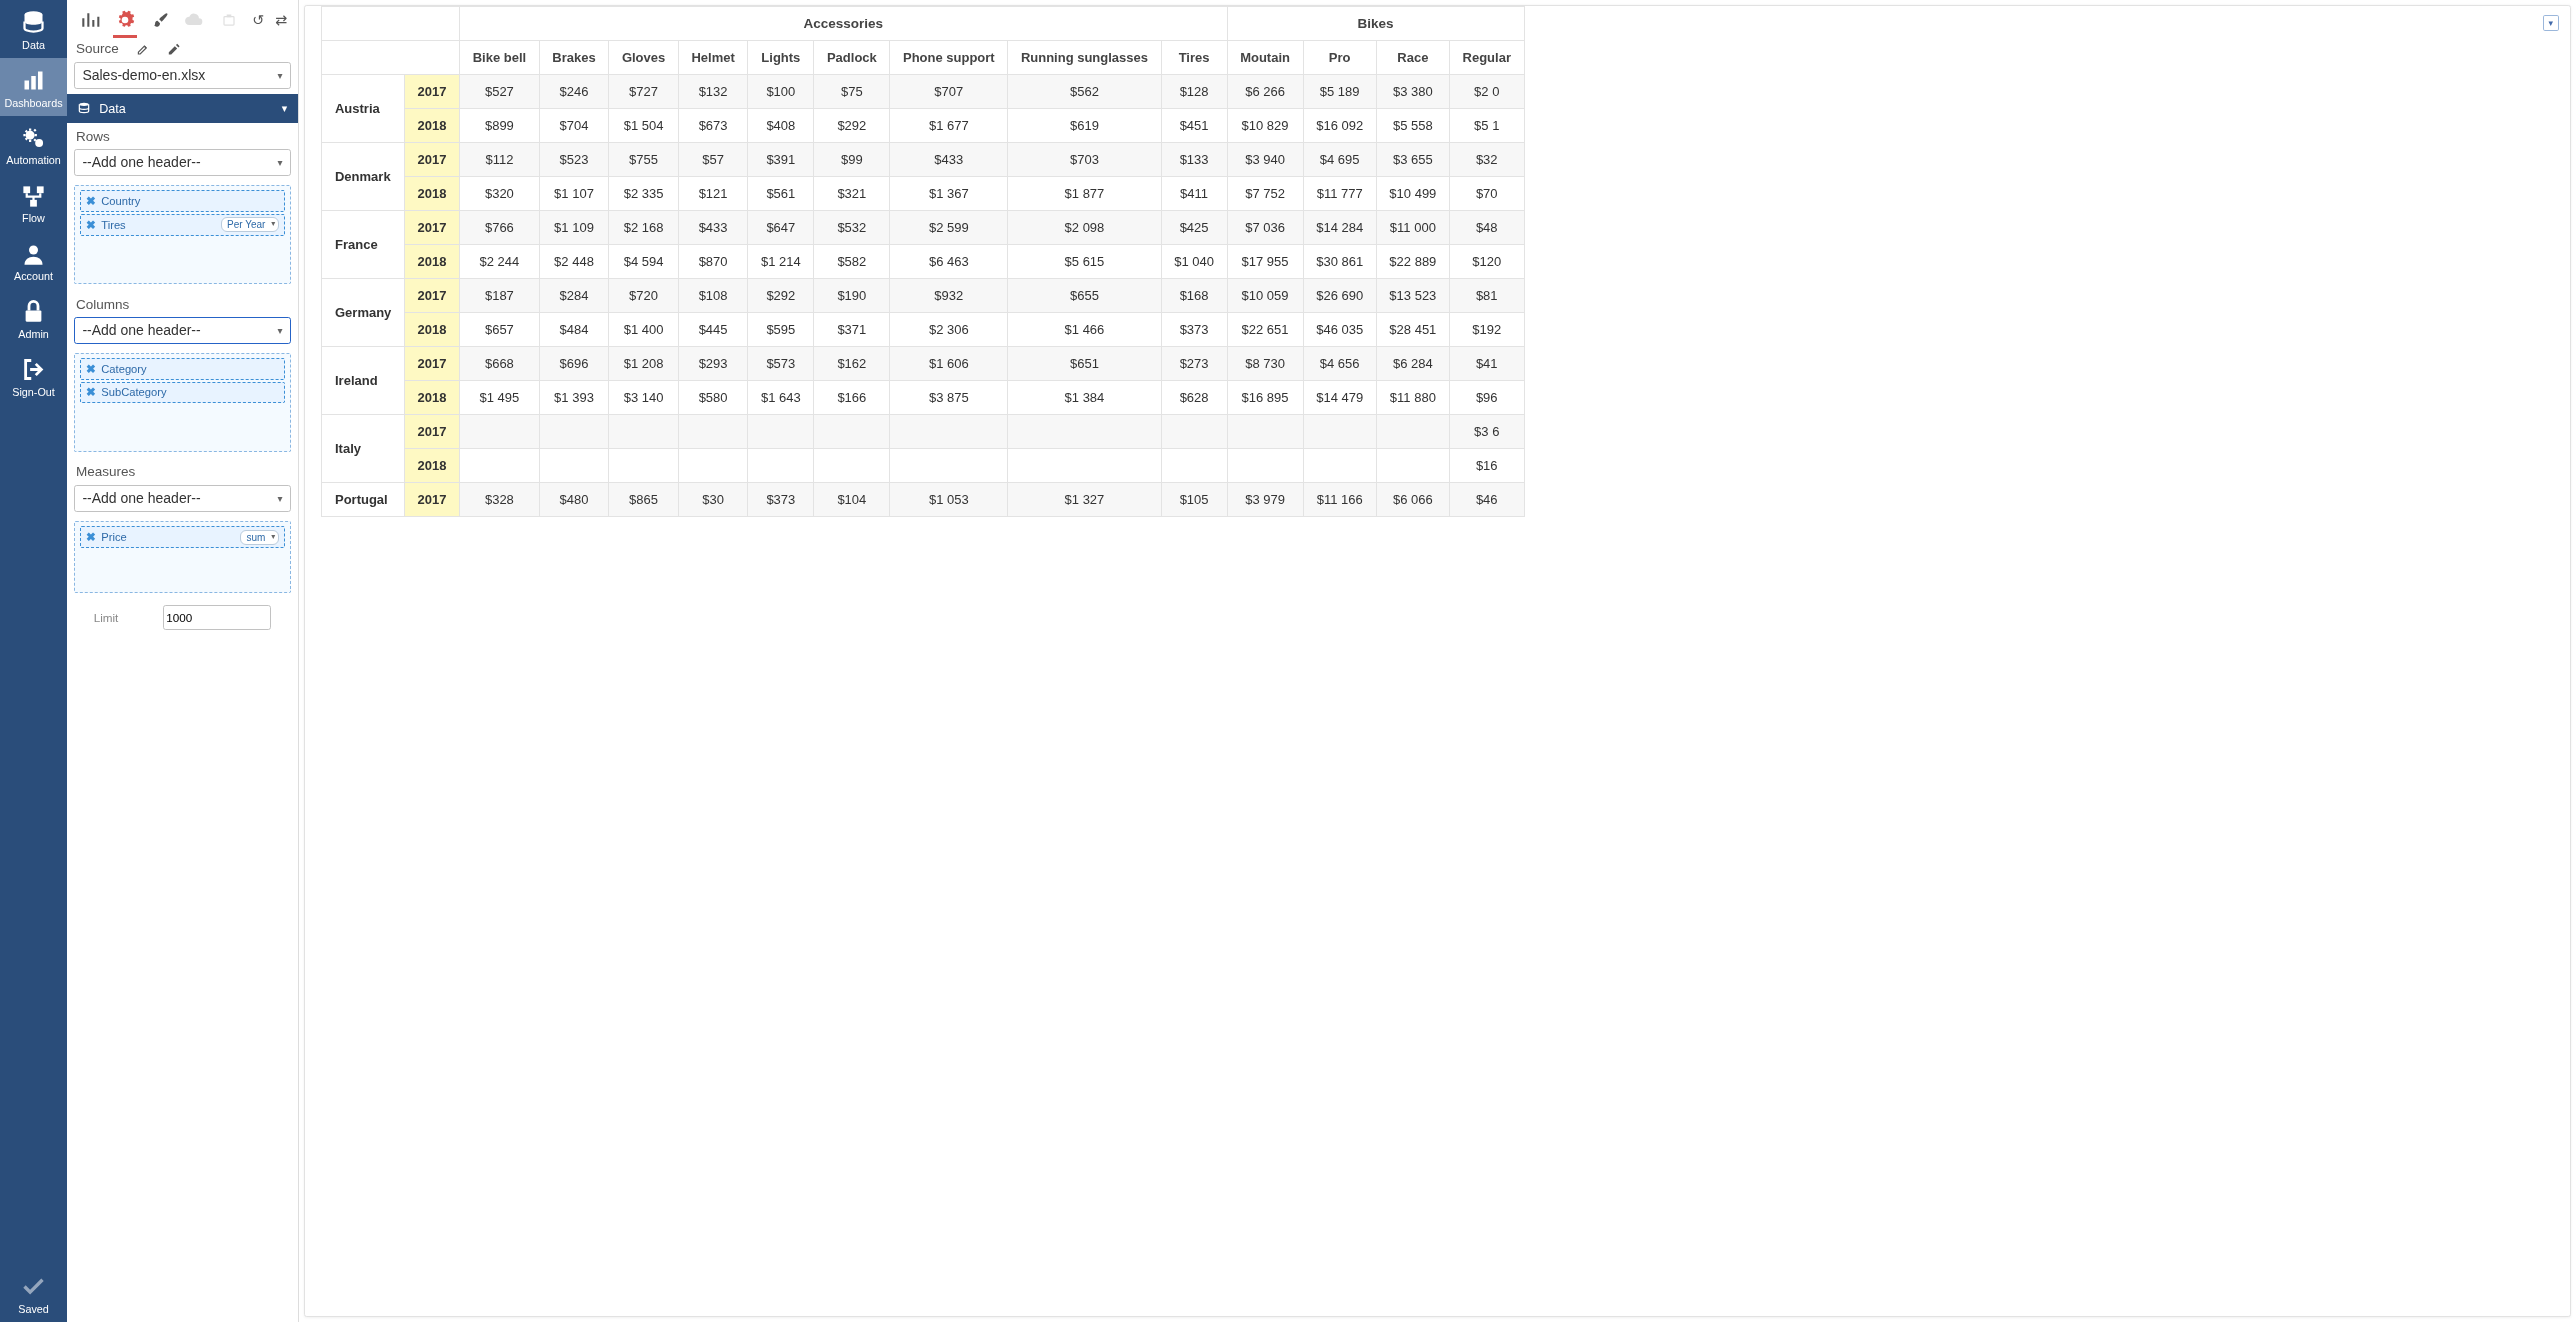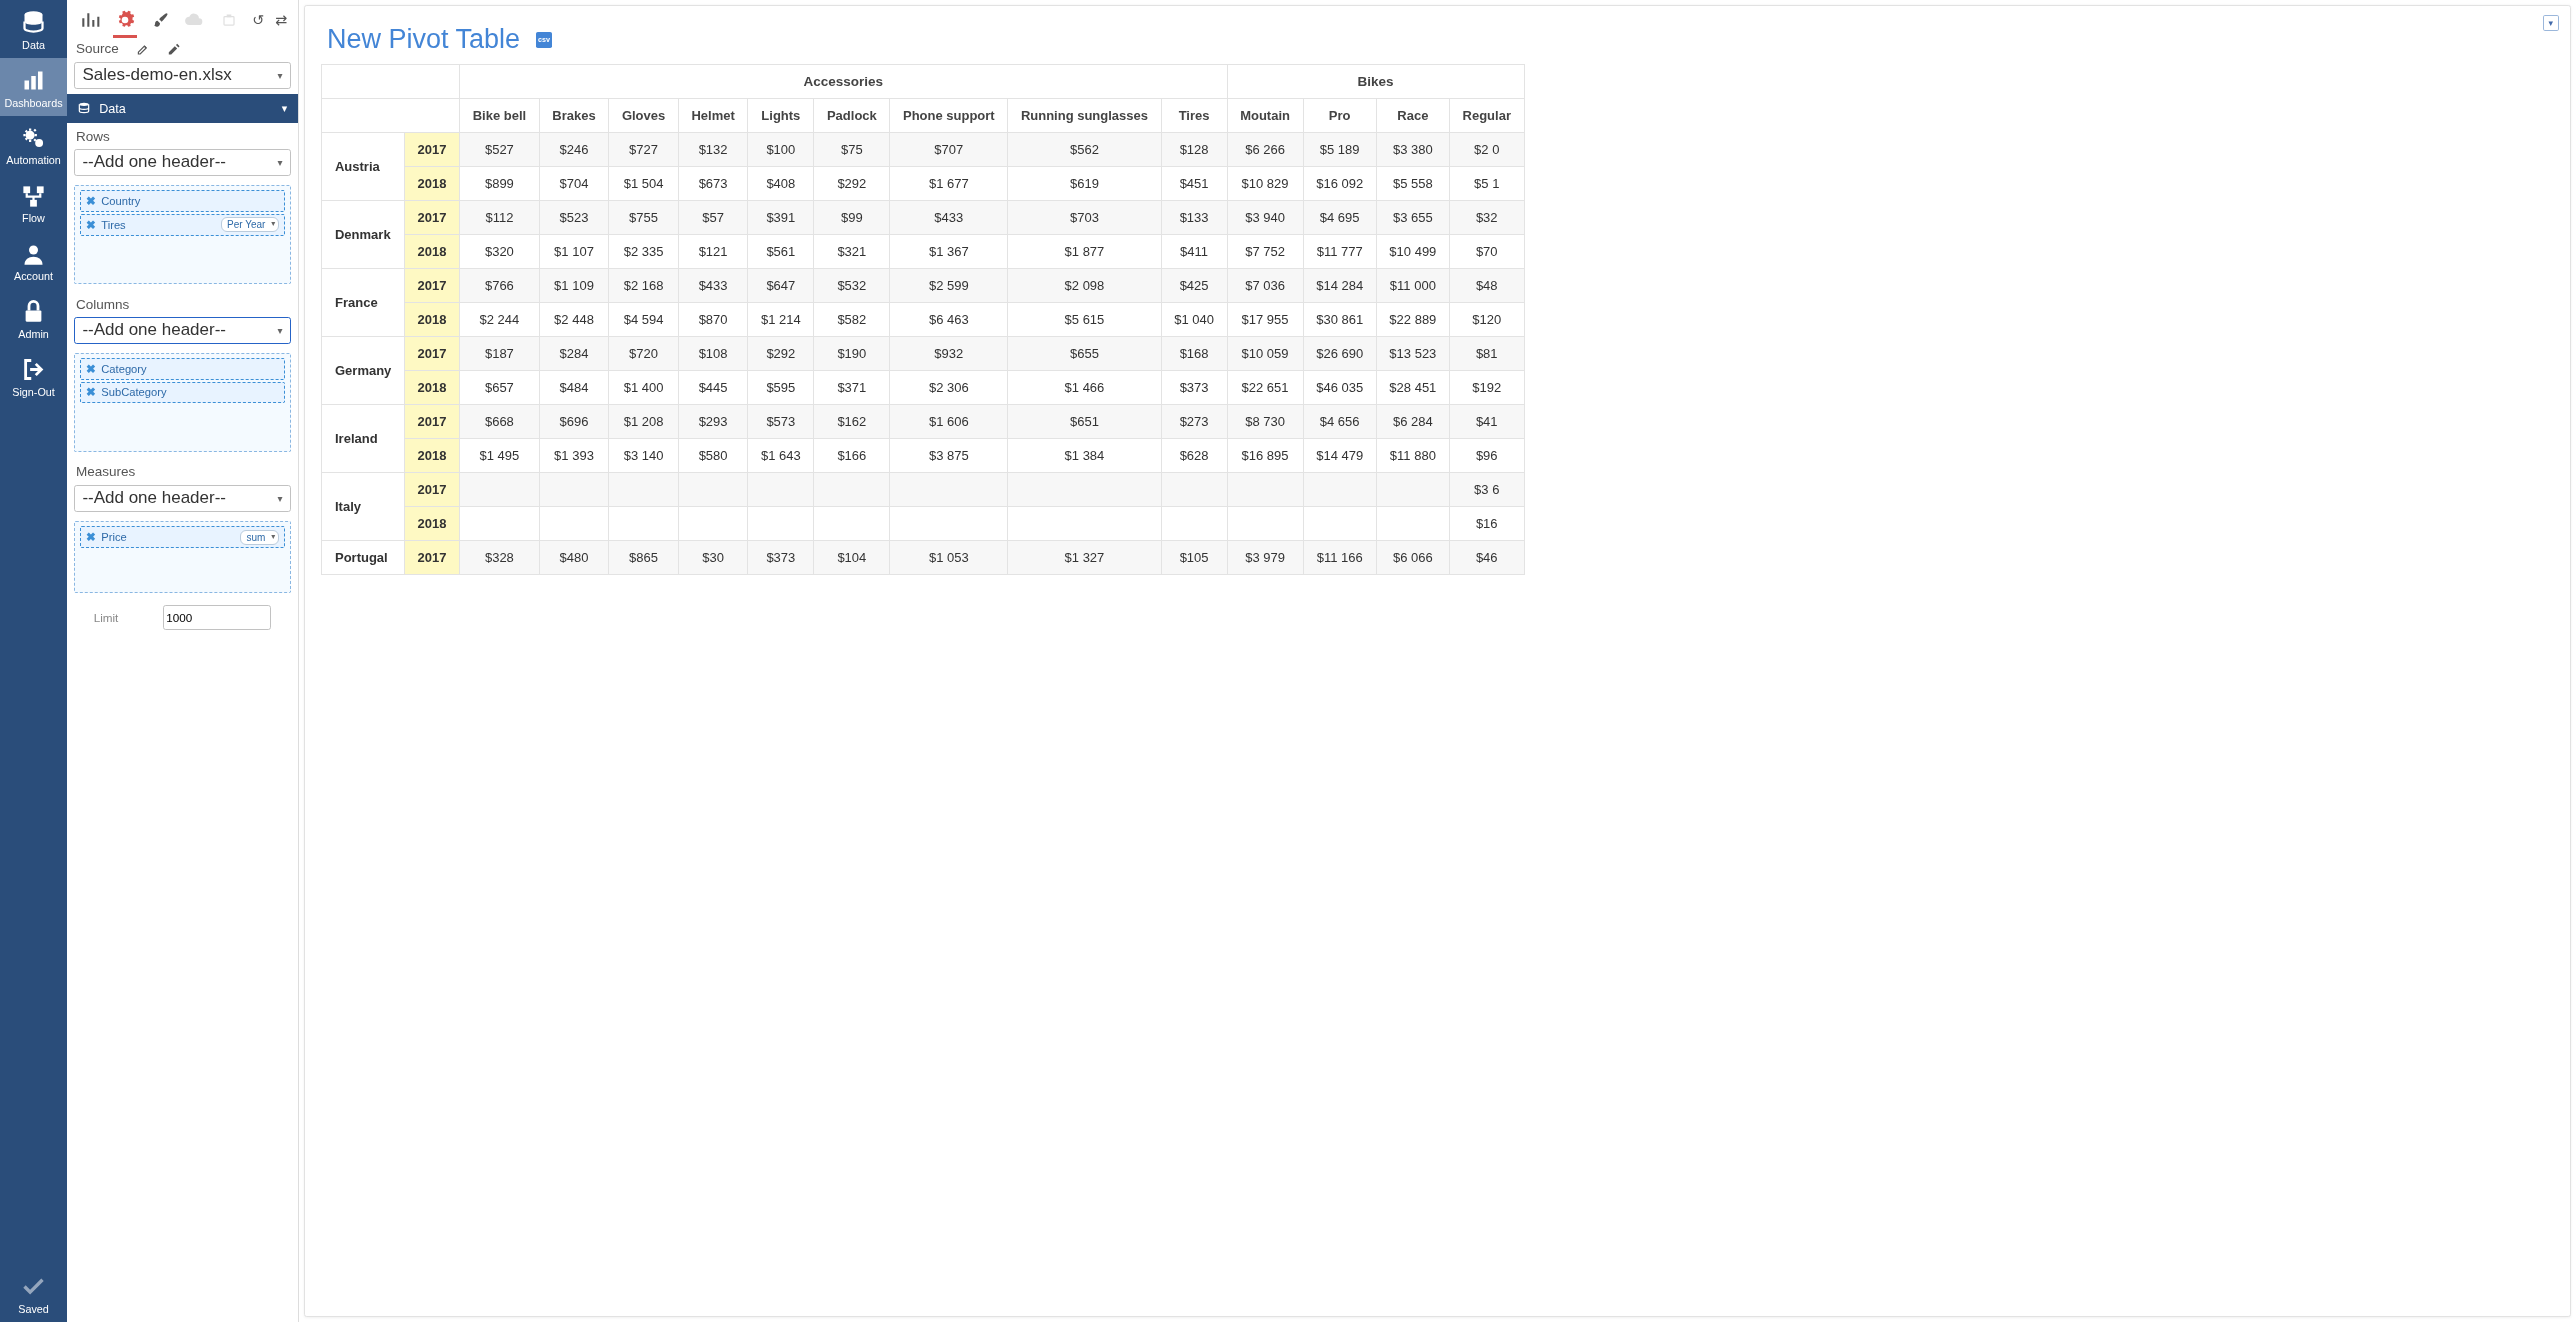--- a/index.html
+++ b/index.html
@@ -20,21 +20,21 @@
 .tb-btn { width: 38px; height: 32px; display: flex; align-items: center; justify-content: center; cursor: pointer; position: relative; }
 .tb-btn svg { width: 20px; height: 20px; }
 .tb-btn.active-red { color: #d9534f; }
 .tb-btn.active-red::after { content: ""; position: absolute; left: 5.4px; right: 5.4px; bottom: -1.8px; height: 2.7px; background: #d9534f; }
 .tb-btn.disabled { opacity: 0.3; cursor: default; }
 .tb-small { font-size: 14.4px; color: #555; }
 
 .section-label { font-size: 13.5px; color: #555; padding: 5.4px 9px 3.6px; display: flex; align-items: center; gap: 17px; }
 .section-label svg { width: 14.4px; height: 14.4px; }
 
-.select-like { margin: 1.8px 7.2px 5.4px; border: 0.9px solid #c2c2c2; border-radius: 2.7px; height: 27px; display: flex; align-items: center; padding: 0 7.2px; background: #fff; position: relative; font-size: 17px; cursor: pointer; text-align: center; }
+.select-like { margin: 1.8px 7.2px 5.4px; border: 0.9px solid #c2c2c2; border-radius: 2.7px; height: 27px; display: flex; align-items: center; padding: 0 7.2px; background: #fff; position: relative; font-size: 14px; cursor: pointer; text-align: center; }
 .select-like.blue-border { border: 1.8px solid #2563c7; }
 .select-like::after { content: "▾"; position: absolute; right: 7.2px; color: #666; font-size: 10px; }
 
 .data-header { background: #2a4d7a; color: #fff; height: 29px; display: flex; align-items: center; padding: 0 9px; gap: 7.2px; cursor: pointer; position: relative; font-size: 12.6px; }
 .data-header::after { content: "▾"; position: absolute; right: 10.8px; font-size: 10.8px; }
 .data-header svg { width: 16px; height: 16px; }
 
 .drop-area { margin: 3.6px 7.2px 7.2px; border: 0.9px dashed #8ab7e2; background: #f4faff; border-radius: 1.8px; min-height: 99px; padding: 2.7px; }
 .drop-area.short { min-height: 72px; }
 .chip { border: 0.9px dashed #3b8fd6; background: #e8f3ff; border-radius: 1.8px; margin: 1.8px; padding: 2.7px 5.4px; display: flex; align-items: center; gap: 5.4px; font-size: 11.2px; color: #2e6aa8; }
@@ -243,24 +243,20 @@
 
     <div class="limit-row">
       <label>Limit</label>
       <input type="text" value="1000" style="">
     </div>
   </aside>
 
   <main class="main">
     <div class="card">
       <div class="dropdown-toggle">▾</div>
-      <div class="card-header">
-        <span class="card-title">New Pivot Table</span>
-        <span class="csv-icon">csv</span>
-      </div>
       <div class="table-wrap">
         <table>
           <thead>
               <tr>
                 <th class="corner" colspan="2"></th>
                 <th colspan="9">Accessories</th>
                 <th colspan="4">Bikes</th>
               </tr>
               <tr>
                 <th class="corner" colspan="2"></th>

